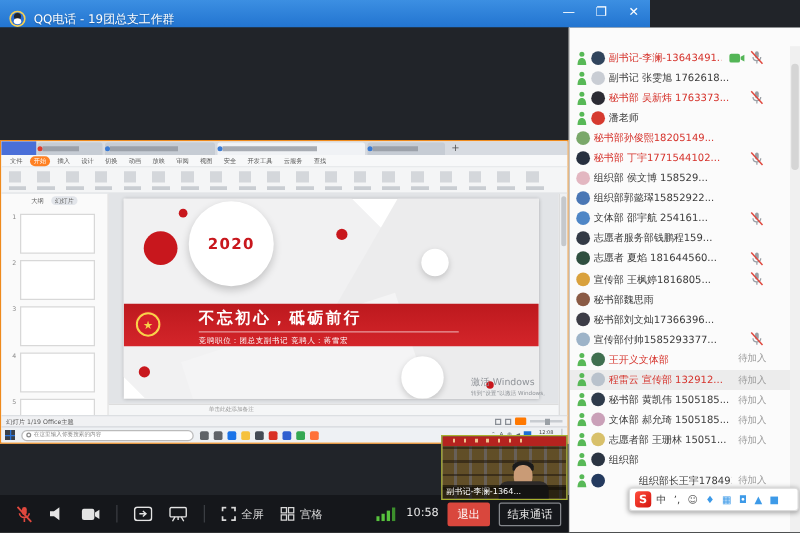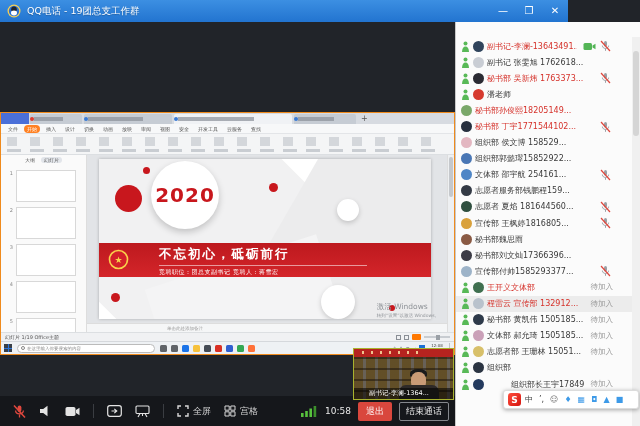--- a/index.html
+++ b/index.html
@@ -1,19 +1,19 @@
 <!DOCTYPE html>
 <html><head>
 <meta charset="utf-8">
 <style>
   html,body{margin:0;padding:0;background:#444;}
   *{box-sizing:border-box;font-family:"DejaVu Sans","Liberation Sans",sans-serif;}
   #app{position:relative;width:640px;height:426px;overflow:hidden;background:#212429;margin:0 auto;}
   
-  .titlebar{position:absolute;top:0;left:0;width:568px;height:22px;background:linear-gradient(180deg,#3c8fe2,#2274d0);display:flex;align-items:center;}
+  .titlebar{position:absolute;top:0;left:0;width:520px;height:22px;background:linear-gradient(180deg,#3c8fe2,#2274d0);display:flex;align-items:flex-end;}
   .qq-ic{margin-left:7px;display:flex;}
   .tb-title{color:#fff;font-size:9.5px;margin-left:6px;text-shadow:0 1px 1px rgba(0,0,0,.25);}
   .tb-ctrls{margin-left:auto;display:flex;}
   .tb-btn{width:26px;height:22px;color:#fff;font-size:10px;line-height:22px;text-align:center;}
   
   .stage{position:absolute;top:22px;left:0;width:455px;height:374px;background:#212429;}
   
   .share{position:absolute;top:90px;left:0;width:455px;height:243px;border:1px solid #ef8a1c;background:#f4f5f6;display:flex;flex-direction:column;overflow:hidden;}
   .doc-tabbar{height:11px;background:#d7dbe1;display:flex;align-items:stretch;}
   .wps-block{width:28px;background:#4a6fd8;}
@@ -42,21 +42,21 @@
   .wm1{font-size:7.5px;}
   .wm2{font-size:4.5px;margin-top:1px;}
   
   .slide{position:absolute;left:12px;top:4px;width:332px;height:160px;background:#fff;box-shadow:0 0 3px rgba(0,0,0,.25);overflow:hidden;}
   .poly1{position:absolute;left:-50px;top:-70px;width:230px;height:230px;background:#f1f1f2;transform:rotate(45deg);}
   .poly2{position:absolute;right:-70px;top:-30px;width:210px;height:210px;background:#ececed;transform:rotate(30deg);}
   .poly3{position:absolute;left:60px;bottom:-60px;width:180px;height:120px;background:#f4f4f5;transform:rotate(-18deg);}
   .dot{position:absolute;border-radius:50%;background:#c8171d;}
   .cwhite{position:absolute;border-radius:50%;background:#fff;box-shadow:0 2px 5px rgba(0,0,0,.18);}
   .c-red-big{position:absolute;left:16px;top:26px;width:27px;height:27px;border-radius:50%;background:#c8171d;}
-  .c-2020{position:absolute;left:52px;top:2px;width:68px;height:68px;border-radius:50%;background:#fff;box-shadow:0 3px 7px rgba(0,0,0,.2);display:flex;align-items:center;justify-content:center;font-size:20px;font-weight:bold;color:#c8171d;letter-spacing:1px;}
+  .c-2020{position:absolute;left:52px;top:2px;width:68px;height:68px;border-radius:50%;background:#fff;box-shadow:0 3px 7px rgba(0,0,0,.2);display:flex;align-items:center;justify-content:center;font-size:12px;font-weight:bold;color:#c8171d;letter-spacing:1px;}
   .banner{position:absolute;left:0;right:0;top:84px;height:34px;background:linear-gradient(180deg,#bd191e,#d4252a);}
   .badge{position:absolute;left:8px;top:5px;}
   .banner-title{position:absolute;left:60px;top:3px;color:#fff;font-size:12.5px;font-weight:bold;letter-spacing:2px;white-space:nowrap;}
   .banner-line{position:absolute;left:60px;top:22px;width:208px;height:1px;background:rgba(255,255,255,.55);}
   .banner-sub{position:absolute;left:60px;top:25px;color:#fff;font-size:6px;letter-spacing:.5px;white-space:nowrap;}
   
   .wps-status{height:9px;background:#f0f1f3;border-top:1px solid #dcdfe2;display:flex;align-items:center;font-size:5px;color:#555;padding:0 4px;gap:4px;}
   .ws-right{margin-left:auto;display:flex;align-items:center;gap:3px;}
   .ws-sq{width:5px;height:5px;border:1px solid #8a8f96;}
   .ws-play{width:9px;height:6px;background:#ff7800;border-radius:1px;}
@@ -76,21 +76,21 @@
   .show-desk{width:2px;height:11px;border-left:1px solid #c0c3c8;}
   
   .collapse{position:absolute;left:398px;top:332px;display:flex;align-items:center;gap:4px;color:#e4e4e4;font-size:9px;z-index:6;}
   .video{position:absolute;left:353px;top:348px;width:101px;height:52px;background:#6e675c;border:1px solid #a8b22e;overflow:hidden;z-index:6;}
   .v-banner{position:absolute;left:0;right:0;top:0;height:8px;background:#b5231f;background-image:repeating-linear-gradient(90deg,rgba(255,235,170,.8) 0 2px,transparent 2px 9px);background-size:60% 3px;background-position:8px 2px;background-repeat:no-repeat;}
   .v-wall{position:absolute;left:0;right:0;top:8px;bottom:0;background:#7a7166;background-image:repeating-linear-gradient(90deg,#c9a84c 0 9px,rgba(0,0,0,.15) 9px 12px),repeating-linear-gradient(#8a8175 0 2px,transparent 2px 11px);background-blend-mode:multiply;opacity:.85;}
   .v-person{position:absolute;right:14px;bottom:0;width:40px;height:26px;z-index:2;}
   .v-body{position:absolute;left:0;right:0;bottom:0;height:14px;background:#2e2a28;border-radius:7px 7px 0 0;}
   .v-head{position:absolute;left:12px;bottom:10px;width:15px;height:17px;background:#c99b76;border-radius:45% 45% 40% 40%;}
   .v-hair{position:absolute;left:11px;bottom:22px;width:17px;height:8px;background:#1b1b1b;border-radius:50% 50% 20% 20%;}
-  .v-caption{position:absolute;left:0;right:0;bottom:0;height:11px;background:rgba(0,0,0,.55);color:#fff;font-size:6.5px;line-height:11px;padding-left:15px;white-space:nowrap;z-index:3;}
+  .v-caption{position:absolute;left:0;right:0;bottom:0;height:11px;background:rgba(0,0,0,.55);color:#fff;font-size:6.5px;line-height:11px;padding-left:3px;white-space:nowrap;z-index:3;}
   
   .bottombar{position:absolute;left:0;top:396px;width:455px;height:30px;background:#15171b;display:flex;align-items:center;gap:13px;padding-left:12px;z-index:4;}
   .bb-div{width:1px;height:14px;background:#3a3d42;}
   .bb-group{display:flex;align-items:center;gap:4px;color:#d8d8d8;font-size:9px;}
   .bb-right{margin-left:auto;display:flex;align-items:center;gap:7px;margin-right:6px;}
   .bb-time{color:#e8e8e8;font-size:9px;}
   .btn-exit{background:#d9473d;color:#fff;font-size:9px;border-radius:2px;padding:3px 8px;}
   .btn-end{border:1px solid #84878c;color:#e8e8e8;font-size:9px;border-radius:2px;padding:2px 6px;white-space:nowrap;}
   
   .members{position:absolute;top:22px;left:455px;width:185px;height:404px;background:#fbfbfb;border-left:1px solid #c9c9c9;overflow:hidden;}

